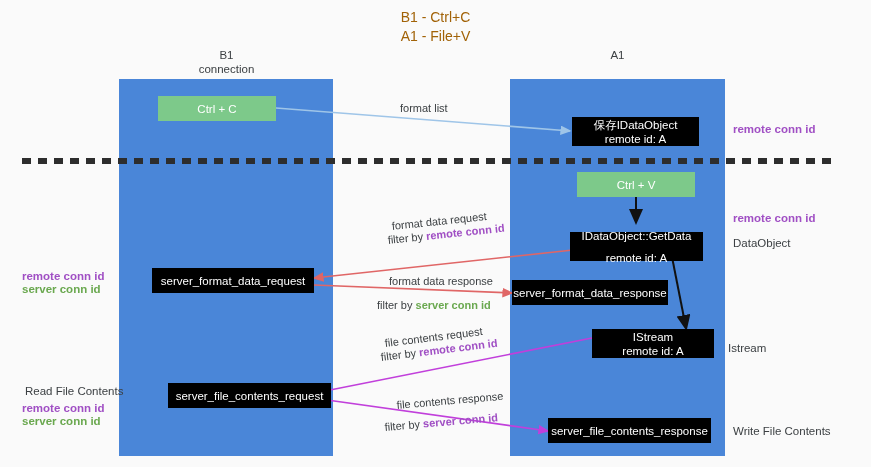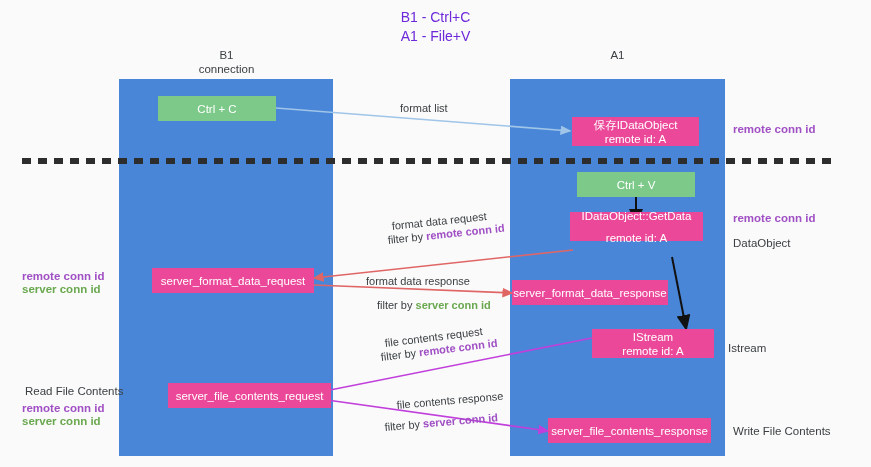--- a/index.html
+++ b/index.html
@@ -14,21 +14,21 @@
     background: #fafafa;
     font-family: "Liberation Sans", sans-serif;
     overflow: hidden;
   }
   
   .title {
     position: absolute;
     width: 100%;
     text-align: center;
     font-size: 14px;
-    color: #6d28d9;
+    color: #a16207;
     line-height: 19px;
   }
   #title-line1 { top: 8px; }
   #title-line2 { top: 27px; }
 
   .col-header {
     position: absolute;
     text-align: center;
     font-size: 11.5px;
     color: #3c4043;
@@ -65,21 +65,21 @@
     align-items: center;
     justify-content: center;
     text-align: center;
     color: #ffffff;
     font-size: 11.5px;
     line-height: 14px;
     box-sizing: border-box;
     padding: 2px 4px;
   }
   .box.green { background: #7dc98a; }
-  .box.orange { background: #ec4899; }
+  .box.orange { background: #000000; }
   .box .l2 { display: block; }
 
   
   .lbl {
     position: absolute;
     font-size: 11.5px;
     line-height: 14px;
     color: #3c4043;
     white-space: nowrap;
   }
@@ -160,21 +160,21 @@
 
   <div class="box orange" style="left:572px; top:117px; width:127px; height:29px;">
     <span>保存IDataObject</span>
     <span class="l2">remote id: A</span>
   </div>
 
   <div class="box green" style="left:577px; top:172px; width:118px; height:25px;">
     <span>Ctrl + V</span>
   </div>
 
-  <div class="box orange" style="left:570px; top:212px; width:133px; height:29px;gap:8px;">
+  <div class="box orange" style="left:570px; top:232px; width:133px; height:29px;gap:8px;">
     <span>IDataObject::GetData</span>
     <span class="l2">remote id: A</span>
   </div>
 
   <div class="box orange" style="left:512px; top:280px; width:156px; height:25px;">
     <span>server_format_data_response</span>
   </div>
 
   <div class="box orange" style="left:152px; top:268px; width:162px; height:25px;">
     <span>server_format_data_request</span>
@@ -193,21 +193,21 @@
     <span>server_file_contents_response</span>
   </div>
 
   <div class="edge-lbl" style="left:400px; top:101px;">format list</div>
 
   <div class="edge-lbl" style="left:391px; top:219px; transform: rotate(-6deg);">format data request</div>
   <div class="edge-lbl" style="left:387px; top:233px; transform: rotate(-6deg);">
     <span>filter by </span><span class="hl-purple">remote conn id</span>
   </div>
 
-  <div class="edge-lbl" style="left:366px; top:274px;">format data response</div>
+  <div class="edge-lbl" style="left:389px; top:274px;">format data response</div>
   <div class="edge-lbl" style="left:377px; top:298px;">
     <span>filter by </span><span class="hl-green">server conn id</span>
   </div>
 
   <div class="edge-lbl" style="left:384px; top:336px; transform: rotate(-7deg);">file contents request</div>
   <div class="edge-lbl" style="left:380px; top:350px; transform: rotate(-7deg);">
     <span>filter by </span><span class="hl-purple">remote conn id</span>
   </div>
 
   <div class="edge-lbl" style="left:396px; top:398px; transform: rotate(-5deg);">file contents response</div>

